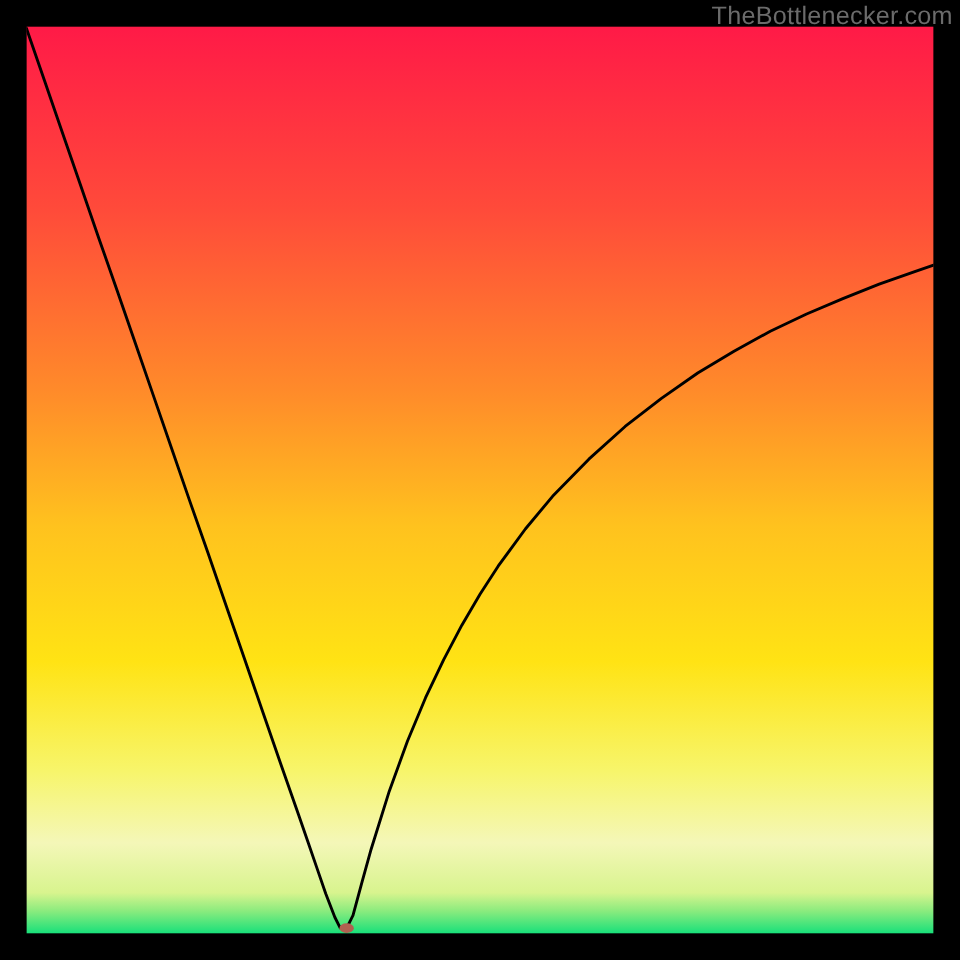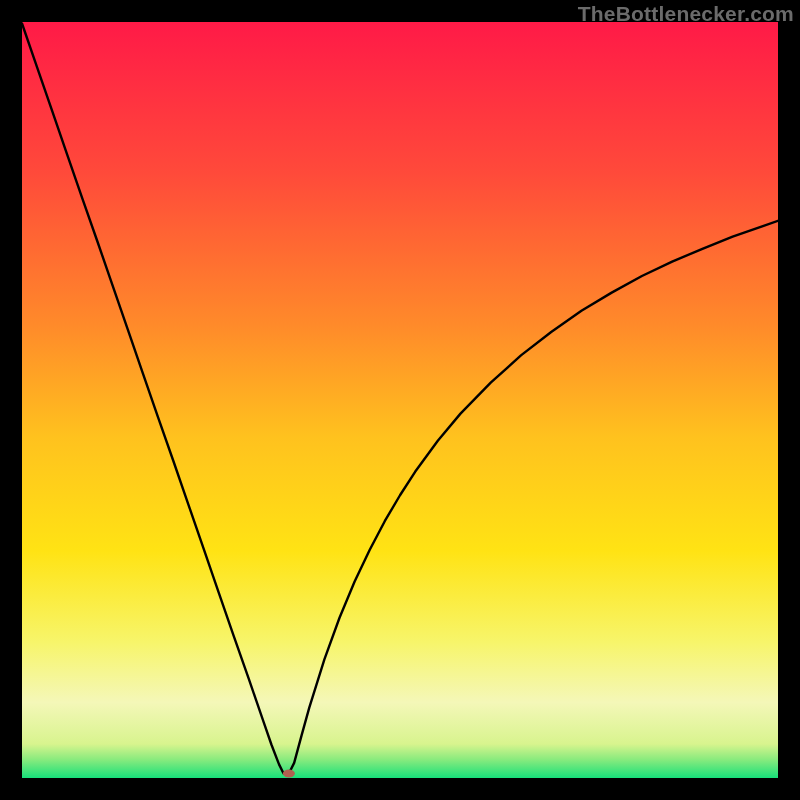--- a/index.html
+++ b/index.html
@@ -25,21 +25,21 @@
     top: 0;
     width: 756px;
     height: 756px;
   }
   .watermark {
     position: absolute;
     top: 2px;
     right: 6px;
     font-size: 21px;
     color: #6b6b6b;
-    font-weight: 700;
+    font-weight: 400;
     letter-spacing: 0.2px;
   }
 </style>
 </head>
 <body>
 
 <div class="frame">
   <svg class="plot" viewBox="0 0 756 756" preserveAspectRatio="none">
     <defs>
       <linearGradient id="bg-grad" x1="0" y1="0" x2="0" y2="1">

